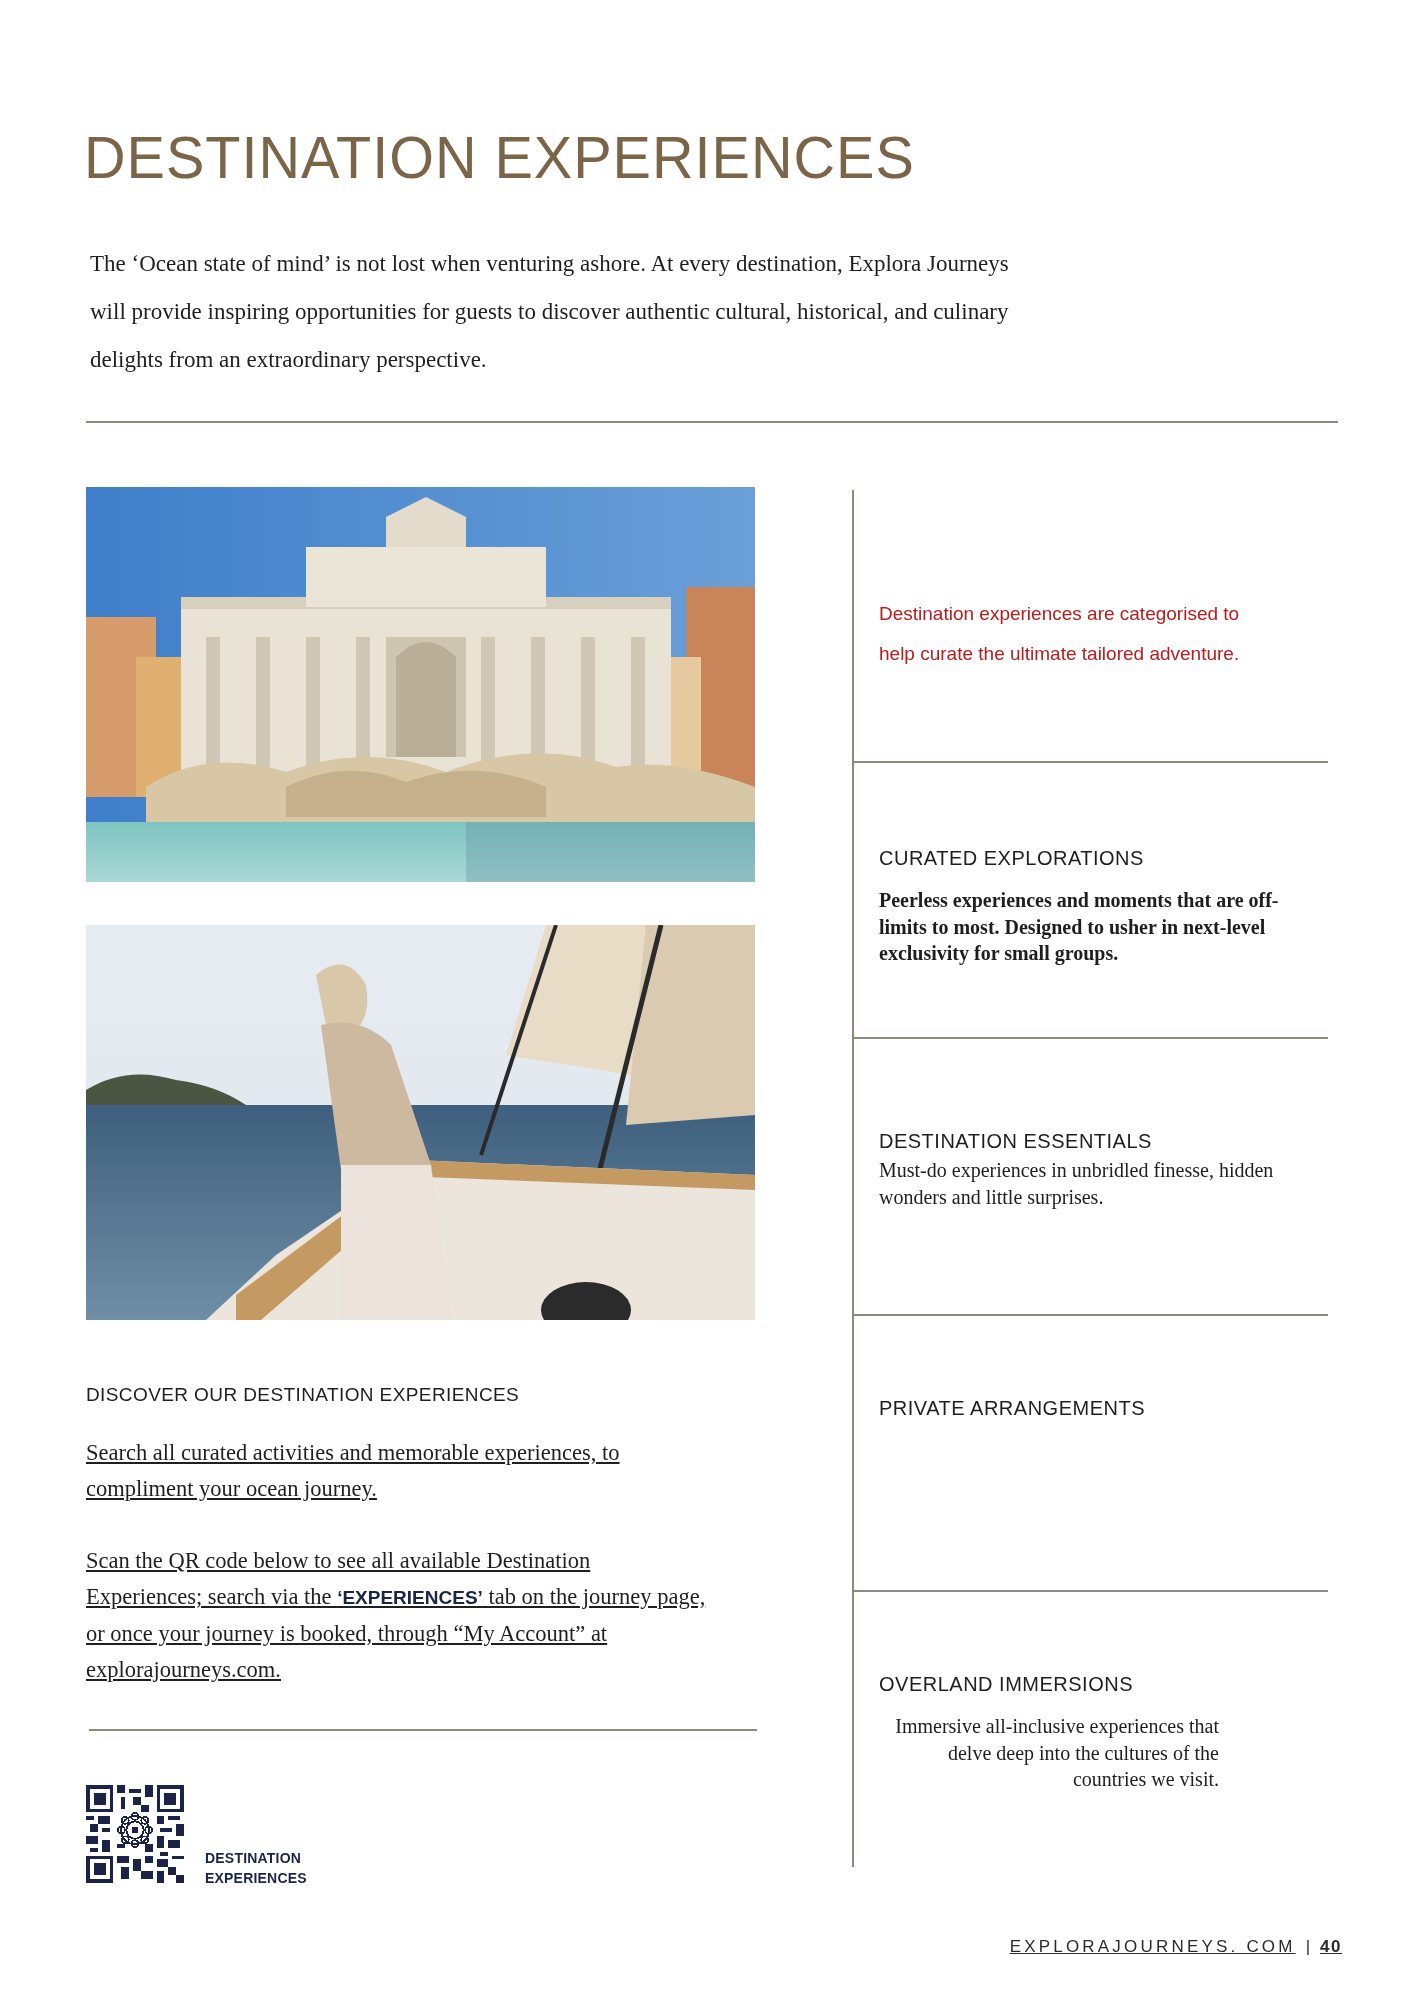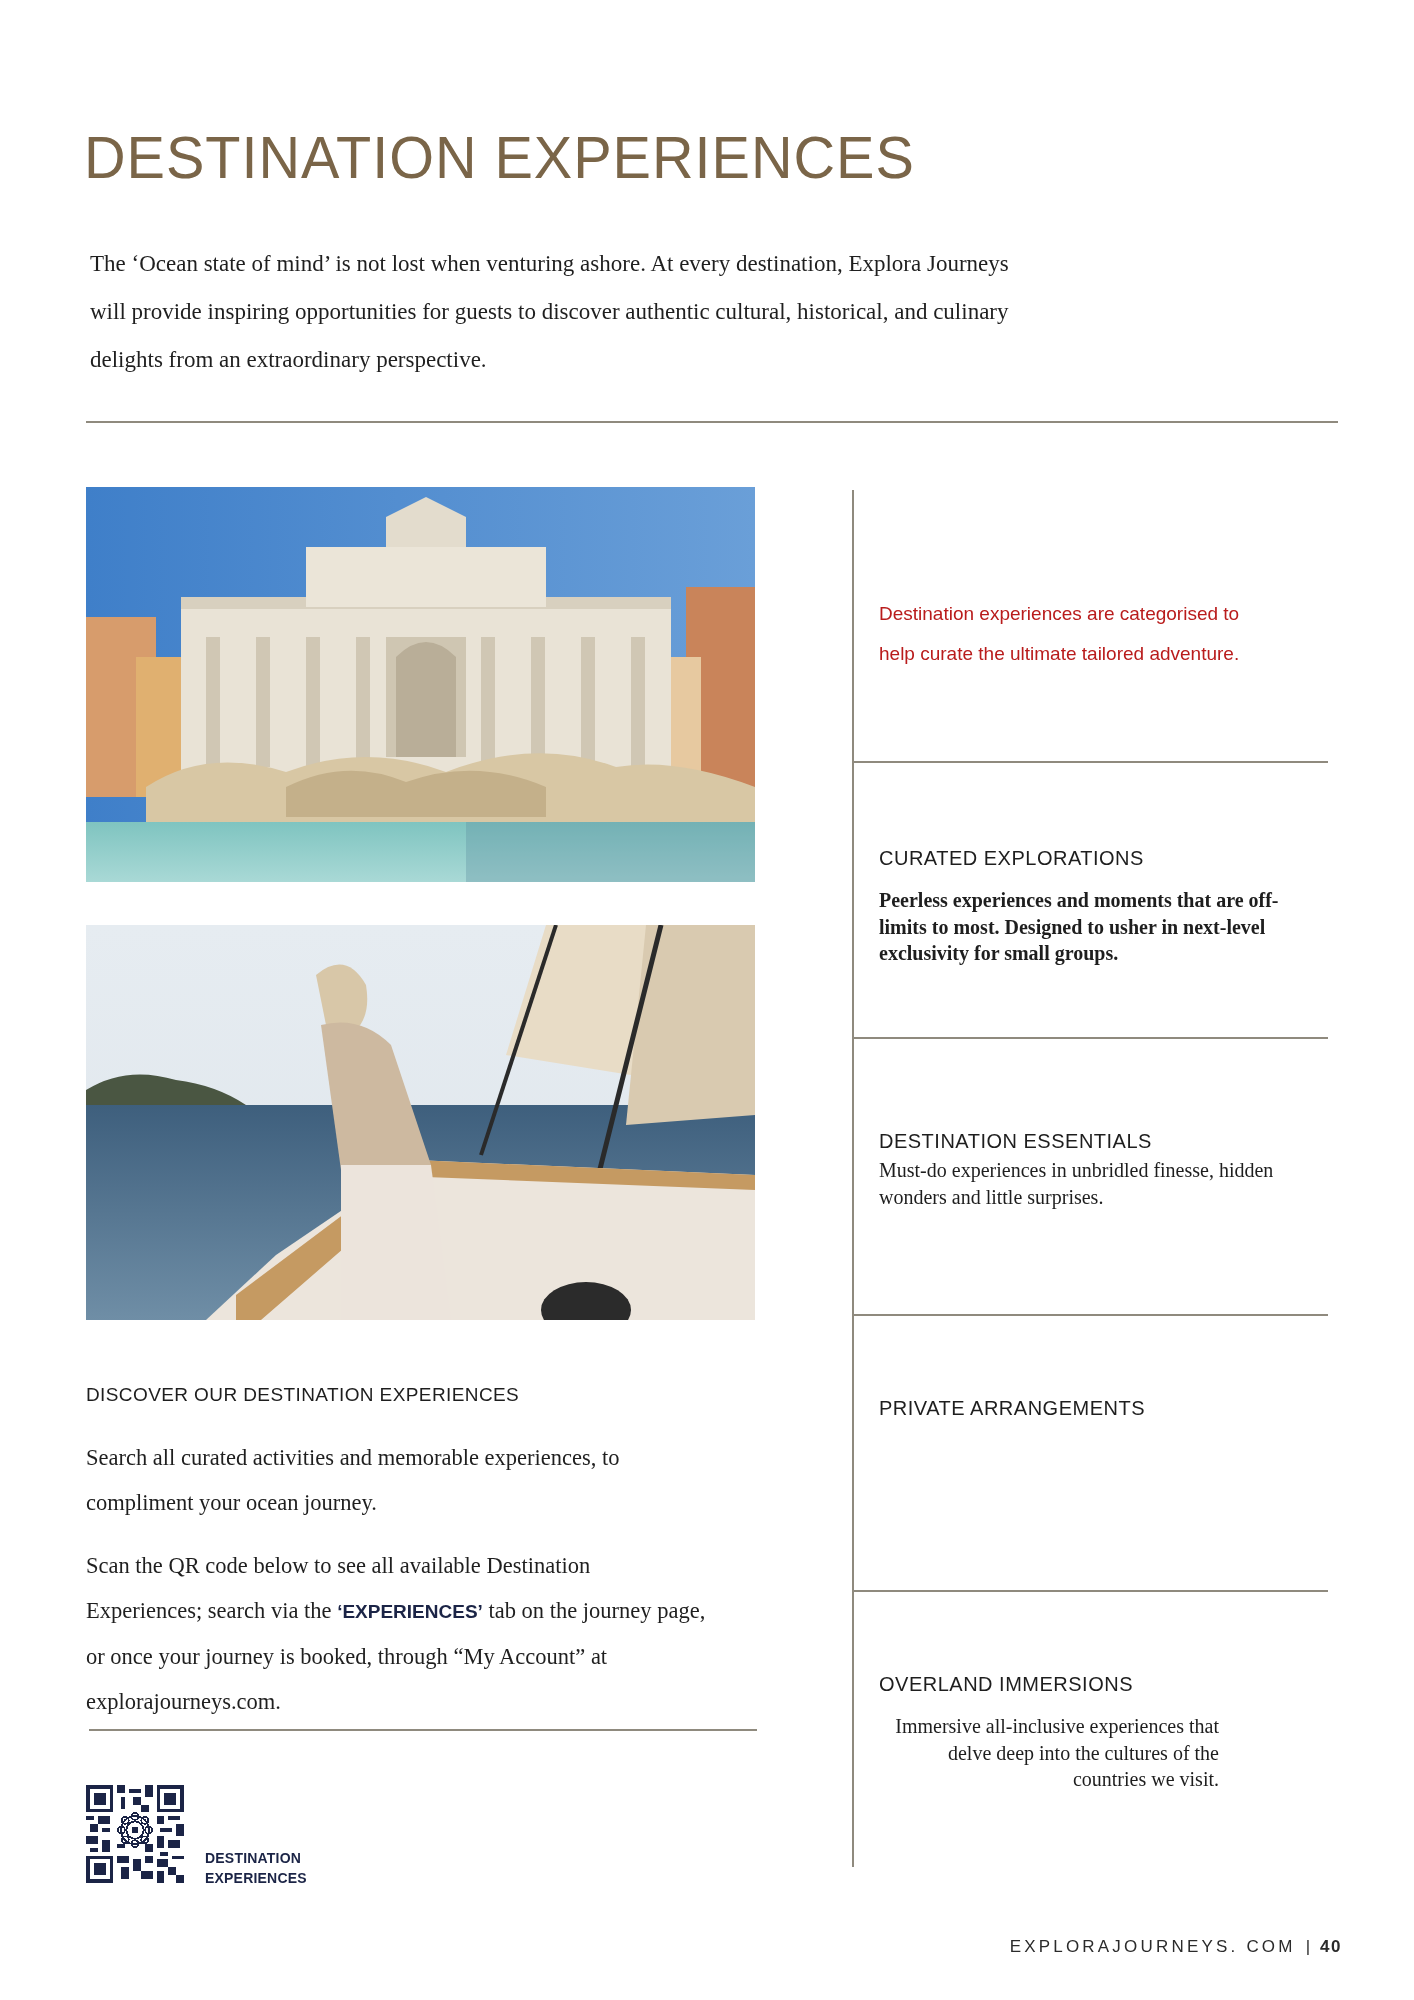--- a/index.html
+++ b/index.html
@@ -24,21 +24,21 @@
   .hr { background: #8f8a7e; height: 2px; }
   .vr { background: #8f8a7e; width: 2px; }
 
   .photo { overflow: hidden; }
   .photo svg { display: block; width: 100%; height: 100%; }
 
   #discover-heading {
     left: 86px; top: 1384px;
     font-size: 19px; letter-spacing: 0.4px; color: #1e1e1e;
   }
-  .body-serif { font-size: 22.5px; line-height: 45px; color: #1f1f1f; }
+  .body-serif { font-size: 22.5px; line-height: 36px; color: #1f1f1f; text-decoration: underline; }
   #discover-p1 { left: 86px; top: 1435px; width: 620px; }
   #discover-p2 { left: 86px; top: 1543px; width: 620px; }
   .bold-sans { font-family: "Liberation Sans", "DejaVu Sans", sans-serif; font-weight: bold; font-size: 19px; color: #1b2446; }
 
   #qr { left: 86px; top: 1785px; width: 98px; height: 98px; }
   #qr-label {
     left: 205px; top: 1848px;
     font-size: 14px; font-weight: bold; line-height: 20px; color: #1b2446; letter-spacing: 0.2px;
   }
 
@@ -48,21 +48,21 @@
   }
   .cat-title {
     font-size: 20px; letter-spacing: 0.5px; color: #1e1e1e;
   }
   .cat-desc {
     font-size: 20px; line-height: 26.5px; color: #1e1e1e; width: 420px;
   }
 
   #footer {
     right: 72px; top: 1937px;
-    font-size: 17px; letter-spacing: 3.2px; color: #2b2b2b;
+    font-size: 17px; letter-spacing: 3.2px; color: #2b2b2b; text-decoration: underline;
   }
   #footer .sep { margin: 0 10px; letter-spacing: 0; }
   #footer .num { font-weight: bold; letter-spacing: 1.5px; }
 </style>
 </head>
 <body>
 
 <h1 id="page-title" class="abs">DESTINATION EXPERIENCES</h1>
 <p id="intro" class="abs serif">The ‘Ocean state of mind’ is not lost when venturing ashore. At every destination, Explora Journeys will provide inspiring opportunities for guests to discover authentic cultural, historical, and culinary delights from an extraordinary perspective.</p>
 

